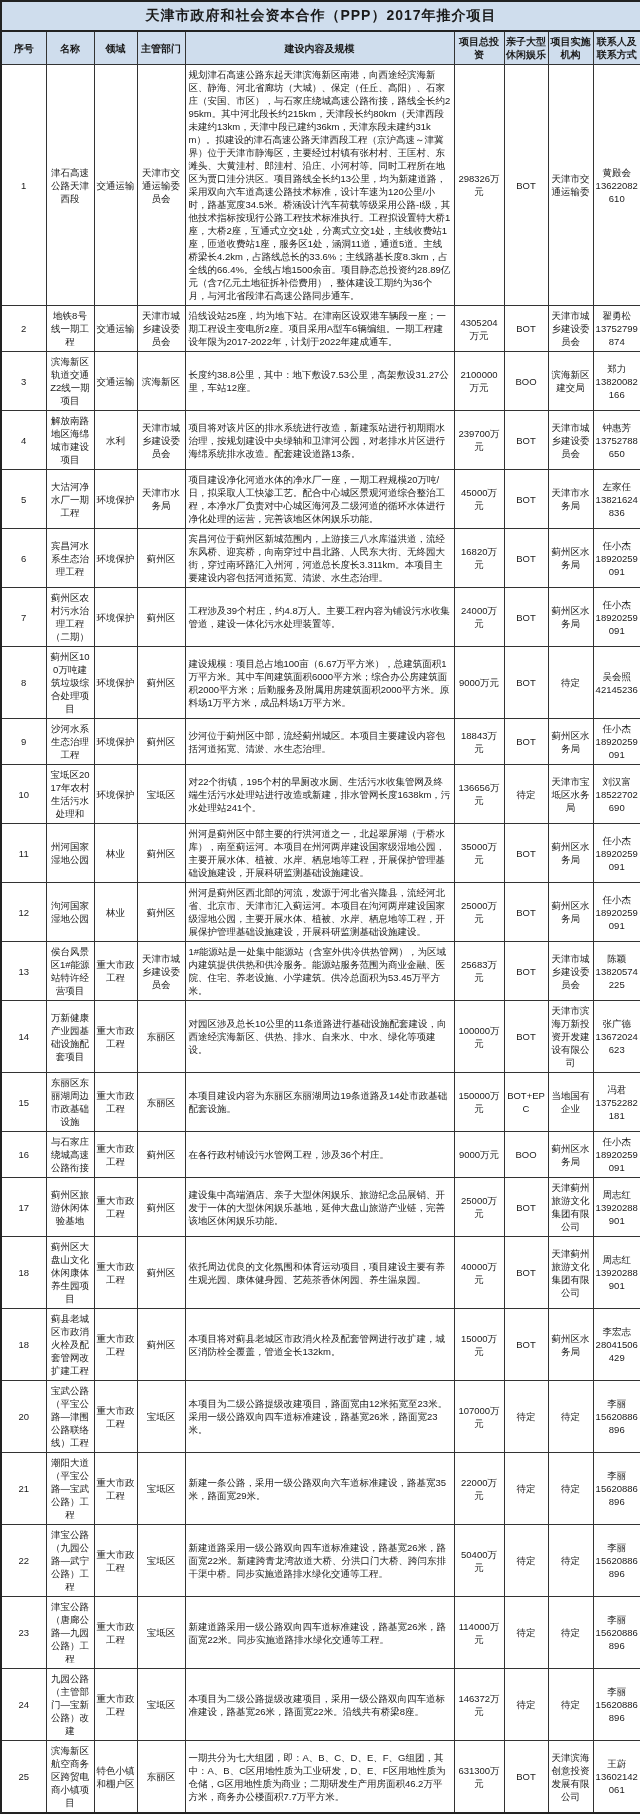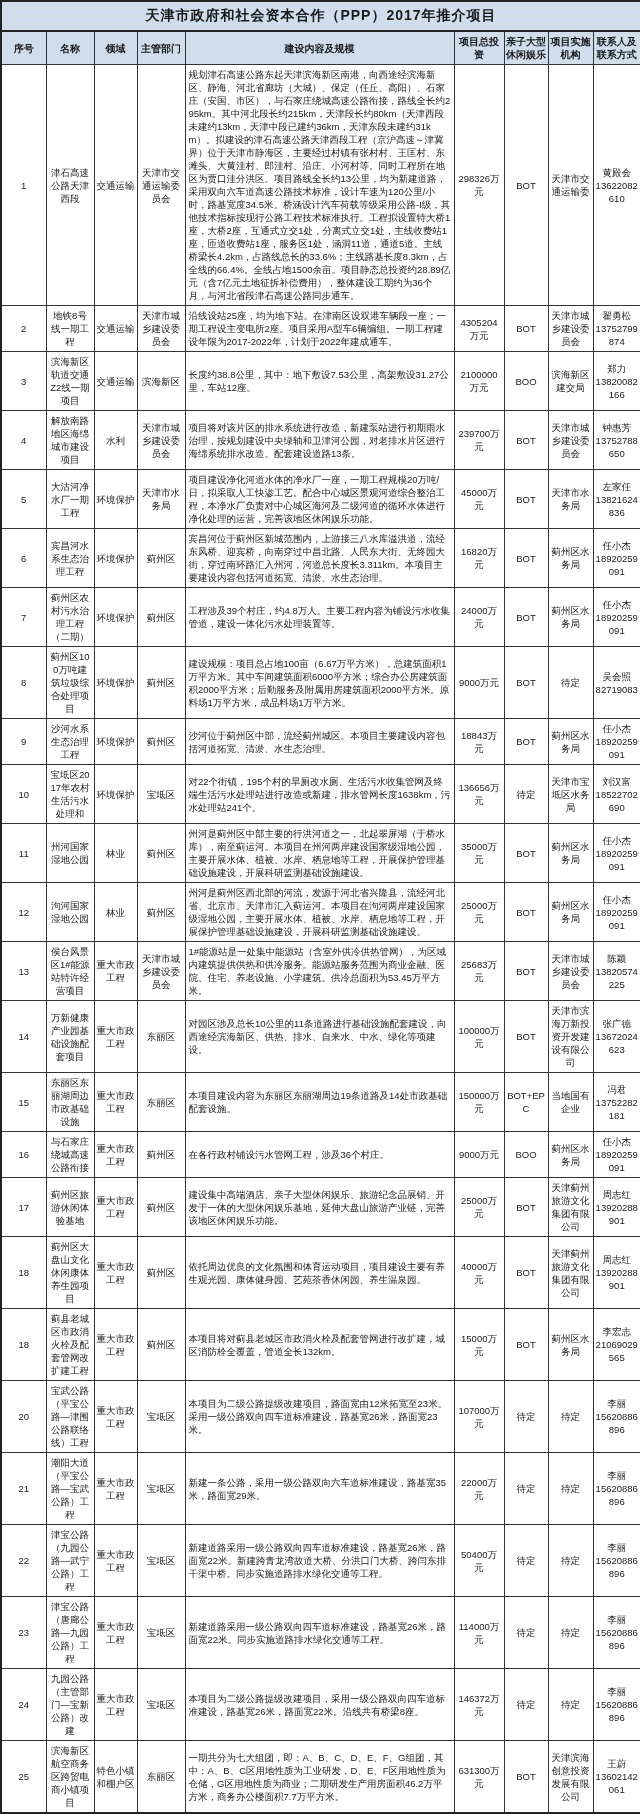--- a/index.html
+++ b/index.html
@@ -183,21 +183,21 @@
       <tr>
         <td class="cell-no">8</td>
         <td class="cell-name">蓟州区100万吨建筑垃圾综合处理项目</td>
         <td class="cell-field">环境保护</td>
         <td class="cell-dept">蓟州区</td>
         <td class="cell-desc">建设规模：项目总占地100亩（6.67万平方米），总建筑面积1万平方米。其中车间建筑面积6000平方米；综合办公房建筑面积2000平方米；后勤服务及附属用房建筑面积2000平方米。原料场1万平方米，成品料场1万平方米。</td>
         <td class="cell-invest">9000万元</td>
         <td class="cell-mode">BOT</td>
         <td class="cell-agency">待定</td>
         <td class="cell-contact">吴会照
-82719083</td>
+42145236</td>
       </tr>
       <tr>
         <td class="cell-no">9</td>
         <td class="cell-name">沙河水系生态治理工程</td>
         <td class="cell-field">环境保护</td>
         <td class="cell-dept">蓟州区</td>
         <td class="cell-desc">沙河位于蓟州区中部，流经蓟州城区。本项目主要建设内容包括河道拓宽、清淤、水生态治理。</td>
         <td class="cell-invest">18843万元</td>
         <td class="cell-mode">BOT</td>
         <td class="cell-agency">蓟州区水务局</td>
@@ -315,21 +315,21 @@
       <tr>
         <td class="cell-no">18</td>
         <td class="cell-name">蓟县老城区市政消火栓及配套管网改扩建工程</td>
         <td class="cell-field">重大市政工程</td>
         <td class="cell-dept">蓟州区</td>
         <td class="cell-desc">本项目将对蓟县老城区市政消火栓及配套管网进行改扩建，城区消防栓全覆盖，管道全长132km。</td>
         <td class="cell-invest">15000万元</td>
         <td class="cell-mode">BOT</td>
         <td class="cell-agency">蓟州区水务局</td>
         <td class="cell-contact">李宏志
-21069029565</td>
+28041506429</td>
       </tr>
       <tr>
         <td class="cell-no">20</td>
         <td class="cell-name">宝武公路（平宝公路—津围公路联络线）工程</td>
         <td class="cell-field">重大市政工程</td>
         <td class="cell-dept">宝坻区</td>
         <td class="cell-desc">本项目为二级公路提级改建项目，路面宽由12米拓宽至23米。采用一级公路双向四车道标准建设，路基宽26米，路面宽23米。</td>
         <td class="cell-invest">107000万元</td>
         <td class="cell-mode">待定</td>
         <td class="cell-agency">待定</td>

